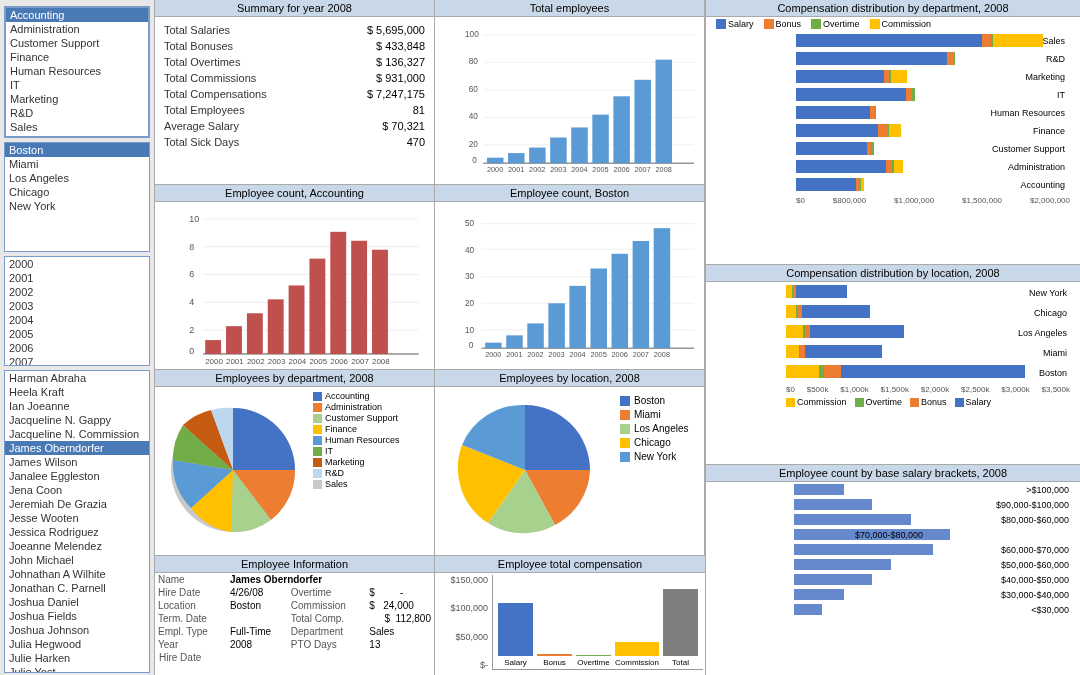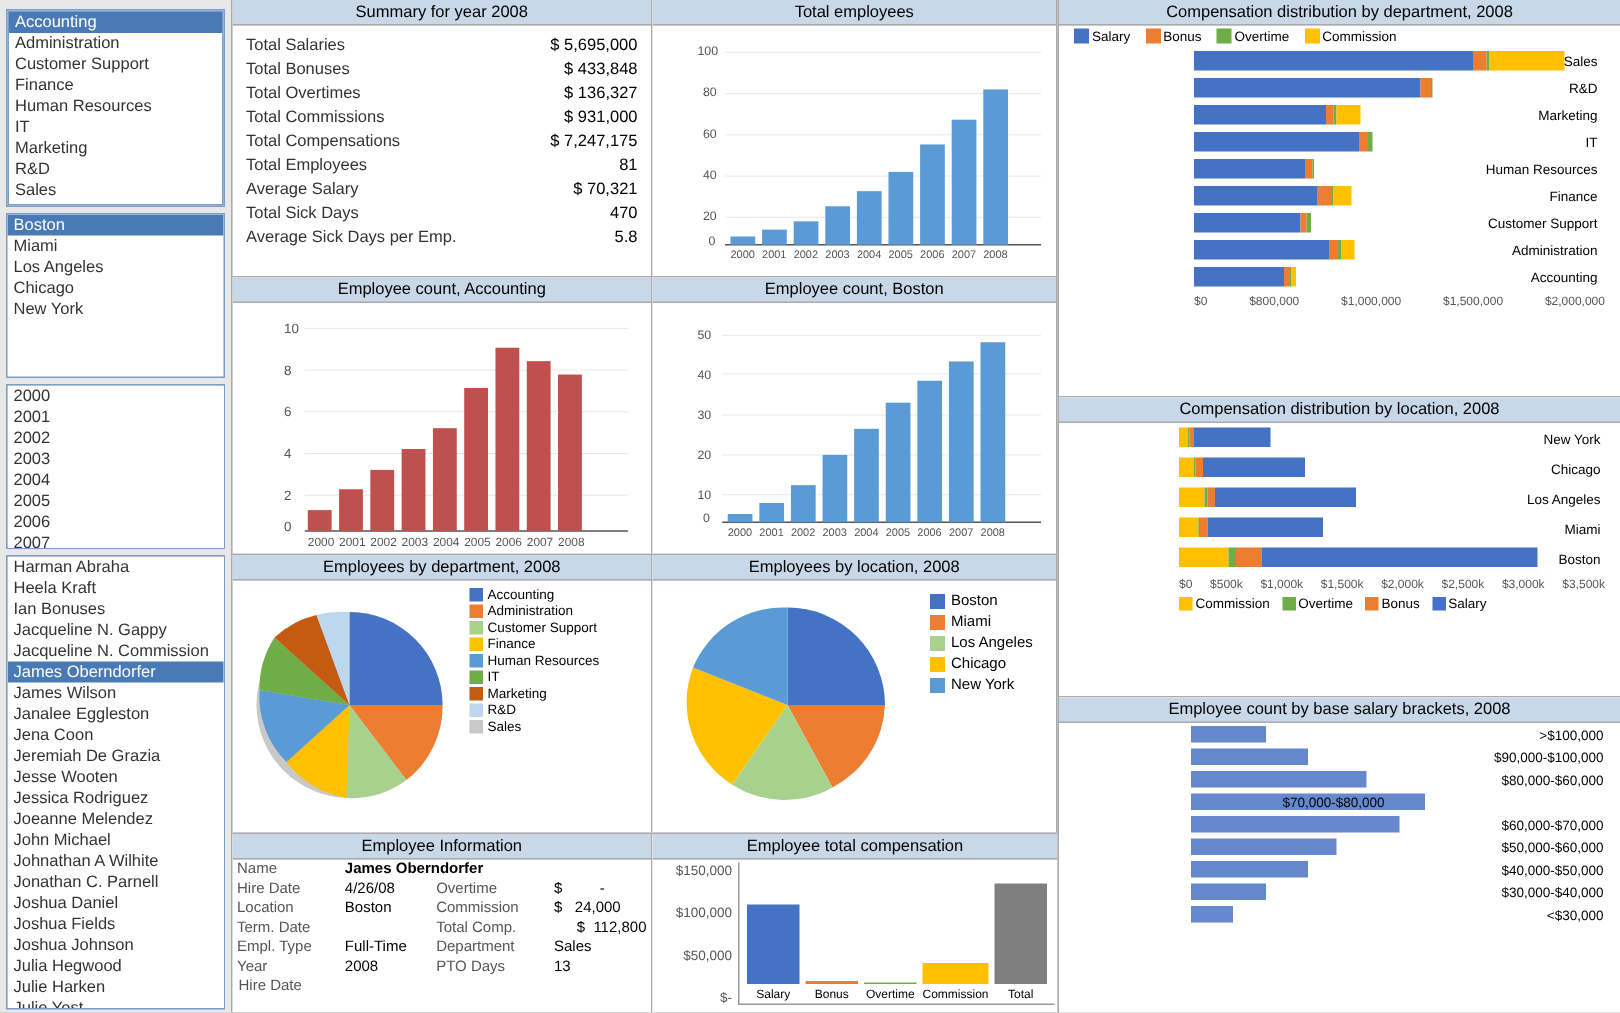--- a/index.html
+++ b/index.html
@@ -61,21 +61,21 @@
       <div class="list-item">2004</div>
       <div class="list-item">2005</div>
       <div class="list-item">2006</div>
       <div class="list-item">2007</div>
 
     </div>
 
     <div style="margin: 2px 4px; border:1px solid #7a9cc8; flex:1; overflow-y:scroll; background:white;">
       <div class="list-item">Harman Abraha</div>
       <div class="list-item">Heela Kraft</div>
-      <div class="list-item">Ian Bonuses</div>
+      <div class="list-item">Ian Joeanne</div>
       <div class="list-item">Jacqueline N. Gappy</div>
       <div class="list-item">Jacqueline N. Commission</div>
       <div class="list-item selected">James Oberndorfer</div>
       <div class="list-item">James Wilson</div>
       <div class="list-item">Janalee Eggleston</div>
       <div class="list-item">Jena Coon</div>
       <div class="list-item">Jeremiah De Grazia</div>
       <div class="list-item">Jesse Wooten</div>
       <div class="list-item">Jessica Rodriguez</div>
       <div class="list-item">Joeanne Melendez</div>
@@ -126,24 +126,20 @@
                 <td>81</td>
               </tr>
           <tr>
                 <td>Average Salary</td>
                 <td>$     70,321</td>
               </tr>
           <tr>
                 <td>Total Sick Days</td>
                 <td>470</td>
               </tr>
-          <tr>
-                <td>Average Sick Days per Emp.</td>
-                <td>5.8</td>
-              </tr>
         </tbody>
           </table>
       </div>
 
       <div style="flex:1; background:white; border-right:1px solid #aaa; overflow:hidden;">
         <div class="panel-title">Total employees</div>
         <div style="height:calc(100% - 20px); padding:5px 10px 15px 30px; position:relative;">
           <svg width="100%" height="100%" viewBox="0 0 250 145">
 
             <text x="0" y="10" font-size="9" fill="#555">100</text>

